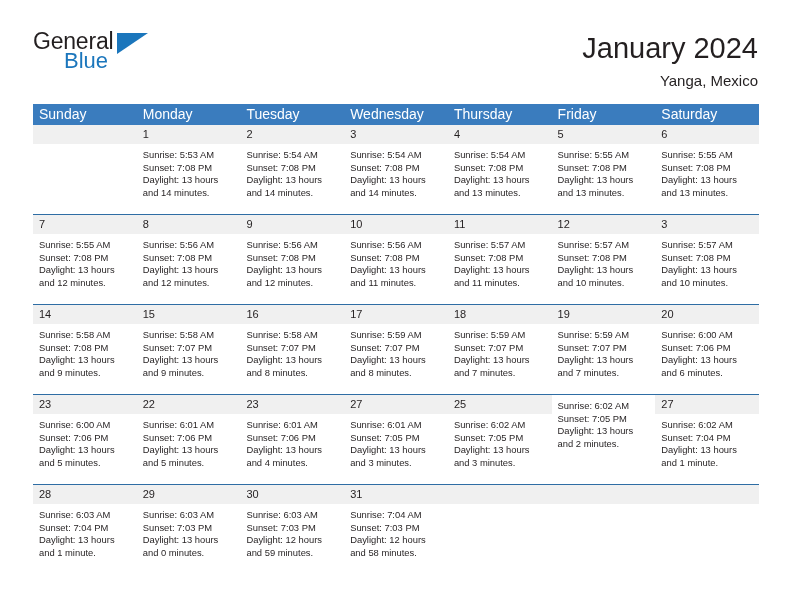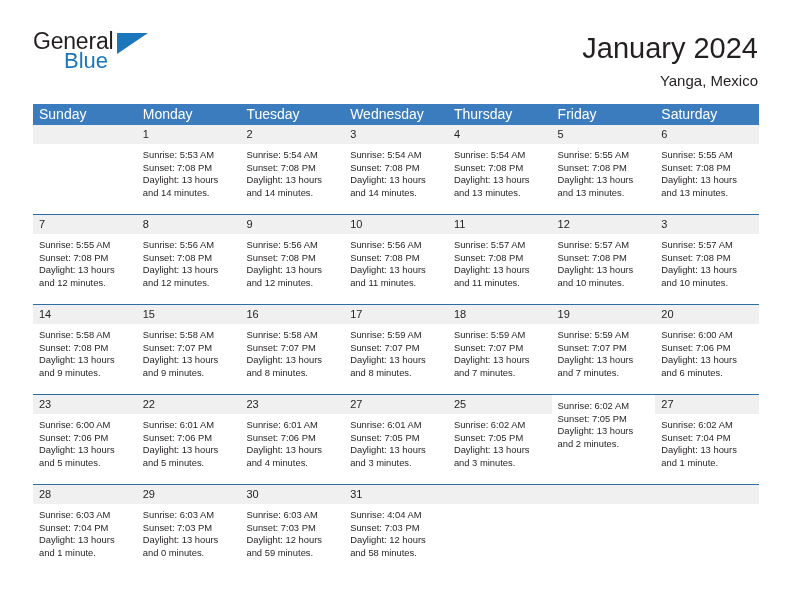--- a/index.html
+++ b/index.html
@@ -502,21 +502,21 @@
               <div class="line">Sunset: 7:03 PM</div>
               <div class="line">Daylight: 12 hours</div>
               <div class="line">and 59 minutes.</div>
             </div>
           </div>
           <div class="cell">
             <div class="daynum-band">
               <span class="daynum">31</span>
             </div>
             <div class="lines">
-              <div class="line">Sunrise: 4:04 AM</div>
+              <div class="line">Sunrise: 7:04 AM</div>
               <div class="line">Sunset: 7:03 PM</div>
               <div class="line">Daylight: 12 hours</div>
               <div class="line">and 58 minutes.</div>
             </div>
           </div>
           <div class="cell empty">
             <div class="daynum-band">
               <span class="daynum"></span>
             </div>
             <div class="lines"></div>

